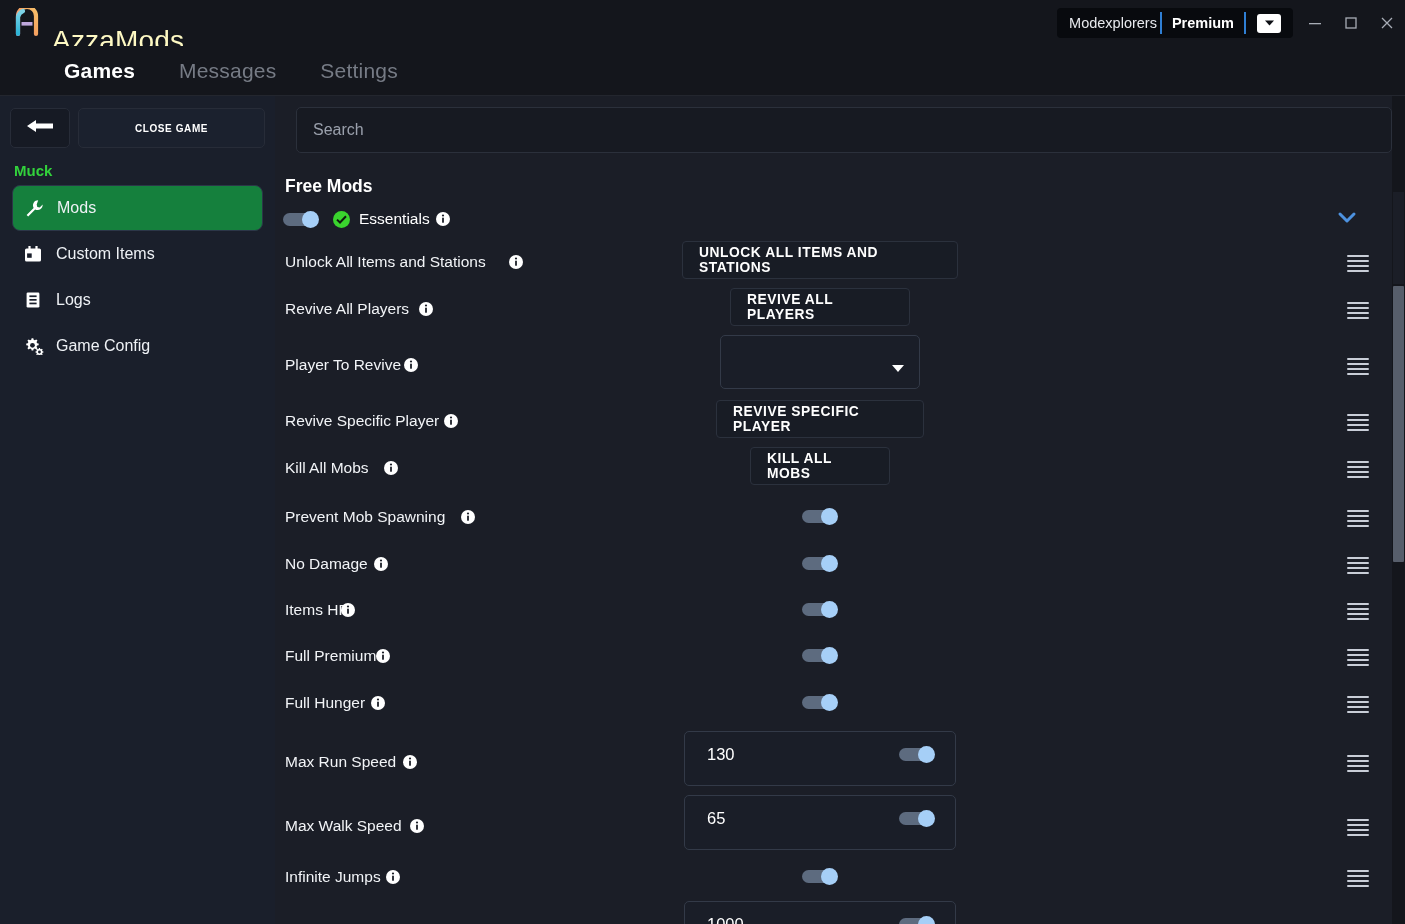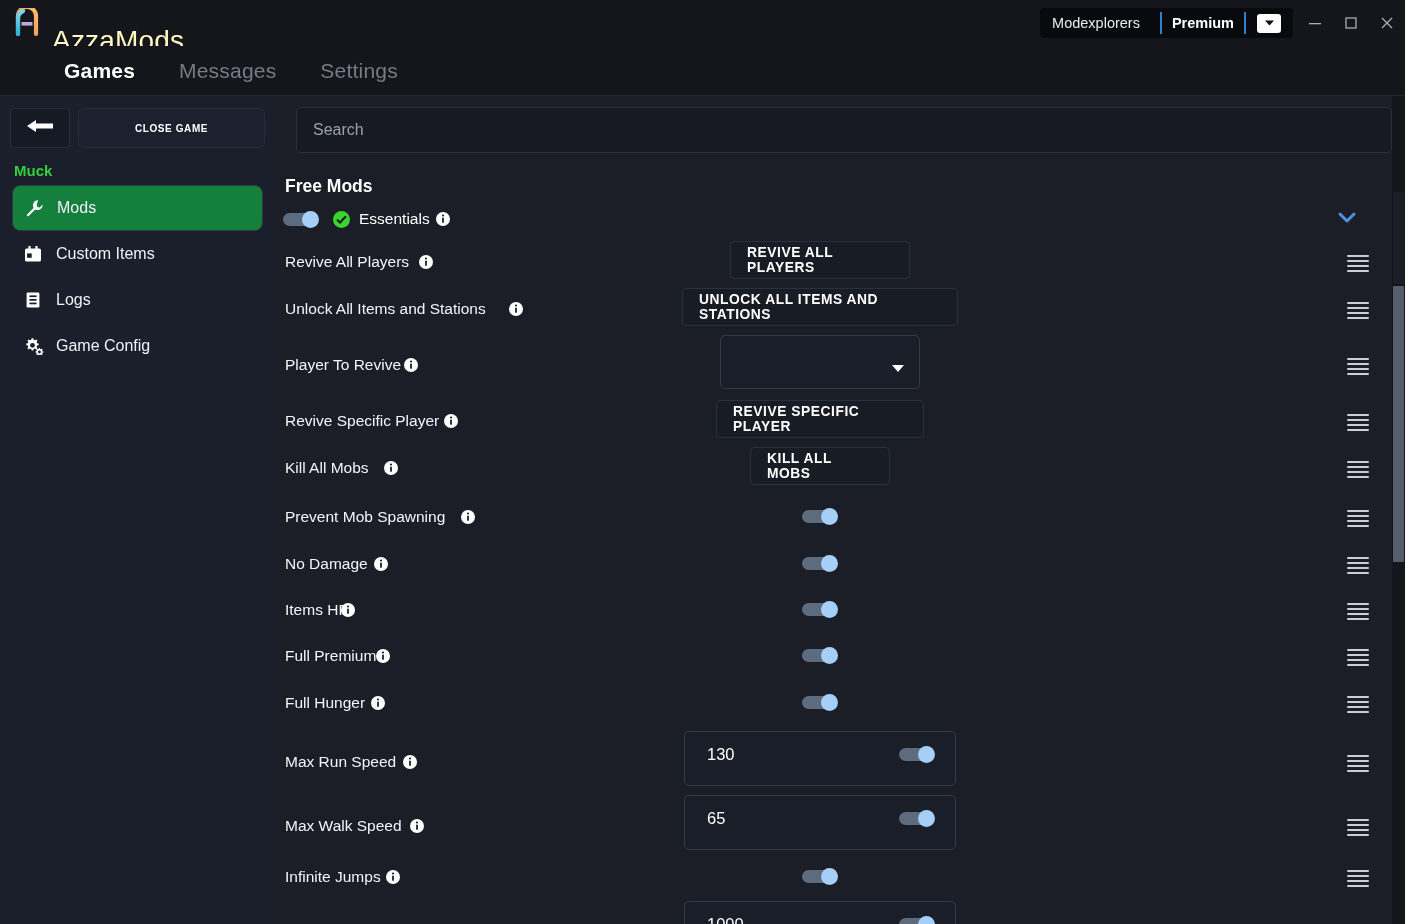--- a/index.html
+++ b/index.html
@@ -17,21 +17,21 @@
     display: flex; align-items: center;
   }
   .logo-wrap { width: 46px; height: 46px; display: flex; align-items: center; justify-content: center; margin-left: 4px; }
   .app-title { color: #fef9c3; font-size: 28px; letter-spacing: .2px; margin-left: 2px; margin-top: 36px; }
 
   .account-pill {
     position: absolute; right: 112px; top: 8px; height: 30px;
     background: #080a0e; border-radius: 4px;
     display: flex; align-items: center; padding: 0 12px;
   }
-  .acct-name { color: #e8eaee; font-size: 14.5px; padding-right: 20px; }
+  .acct-name { color: #e8eaee; font-size: 14.5px; padding-right: 3px; }
   .vsep { width: 2px; height: 22px; background: #2f7fd4; }
   .acct-tier { color: #ffffff; font-size: 14.5px; font-weight: bold; padding: 0 10px; }
   .caret-box {
     width: 24px; height: 19px; background: #ffffff; border-radius: 3px;
     margin-left: 11px; display: flex; align-items: center; justify-content: center;
   }
   .caret-box svg { display:block; }
 
   .wbtns { position: absolute; right: 0; top: 0; height: 46px; display: flex; align-items: center; }
   .wbtn { width: 36px; height: 46px; display: flex; align-items: center; justify-content: center; }
@@ -308,50 +308,50 @@
     <span class="chev-right">
       <svg width="20" height="14" viewBox="0 0 20 14">
           <path d="M3 4 L10 11 L17 4" fill="none" stroke="#4d92e0" stroke-width="3" stroke-linecap="round" stroke-linejoin="round"></path>
         </svg>
     </span>
   </div>
 
   <div class="rows">
 
     <div class="mrow" style="height:47px">
+      <span class="lbl" style="top:12px">Unlock All Items and Stations</span>
+      <span class="info-ico" style="position:absolute;left:228px;top:14px">
+        <svg width="14" height="14" viewBox="0 0 14 14">
+            <circle cx="7" cy="7" r="7" fill="#ffffff"></circle>
+            <rect x="6.1" y="5.7" width="1.8" height="5" fill="#1b1e27"></rect>
+            <circle cx="7" cy="3.5" r="1.1" fill="#1b1e27"></circle>
+          </svg>
+      </span>
+      <div class="ctl ctr" style="top:0">
+          <span class="act-btn" style="width:276px">UNLOCK ALL ITEMS AND STATIONS</span>
+        </div>
+      <span class="handle" style="top:14px">
+          <div></div>
+          <div></div>
+          <div></div>
+          <div></div>
+        </span>
+    </div>
+
+    <div class="mrow" style="height:47px">
       <span class="lbl" style="top:12px">Revive All Players</span>
       <span class="info-ico" style="position:absolute;left:138px;top:14px">
         <svg width="14" height="14" viewBox="0 0 14 14">
             <circle cx="7" cy="7" r="7" fill="#ffffff"></circle>
             <rect x="6.1" y="5.7" width="1.8" height="5" fill="#1b1e27"></rect>
             <circle cx="7" cy="3.5" r="1.1" fill="#1b1e27"></circle>
           </svg>
       </span>
       <div class="ctl ctr" style="top:0">
           <span class="act-btn" style="width:180px">REVIVE ALL PLAYERS</span>
-        </div>
-      <span class="handle" style="top:14px">
-          <div></div>
-          <div></div>
-          <div></div>
-          <div></div>
-        </span>
-    </div>
-
-    <div class="mrow" style="height:47px">
-      <span class="lbl" style="top:12px">Unlock All Items and Stations</span>
-      <span class="info-ico" style="position:absolute;left:228px;top:14px">
-        <svg width="14" height="14" viewBox="0 0 14 14">
-            <circle cx="7" cy="7" r="7" fill="#ffffff"></circle>
-            <rect x="6.1" y="5.7" width="1.8" height="5" fill="#1b1e27"></rect>
-            <circle cx="7" cy="3.5" r="1.1" fill="#1b1e27"></circle>
-          </svg>
-      </span>
-      <div class="ctl ctr" style="top:0">
-          <span class="act-btn" style="width:276px">UNLOCK ALL ITEMS AND STATIONS</span>
         </div>
       <span class="handle" style="top:14px">
           <div></div>
           <div></div>
           <div></div>
           <div></div>
         </span>
     </div>
 
     <div class="mrow" style="height:65px">

